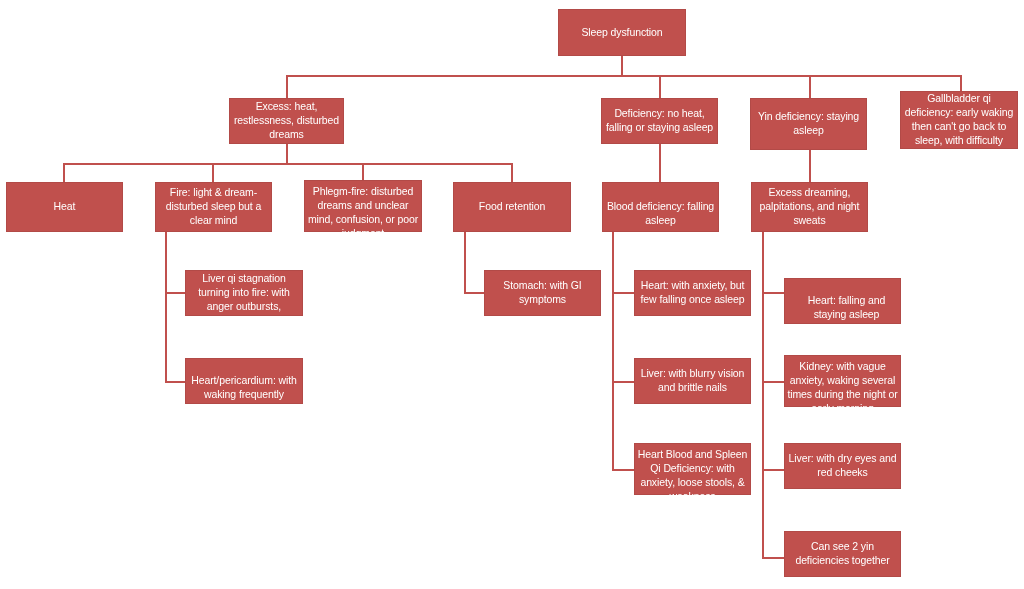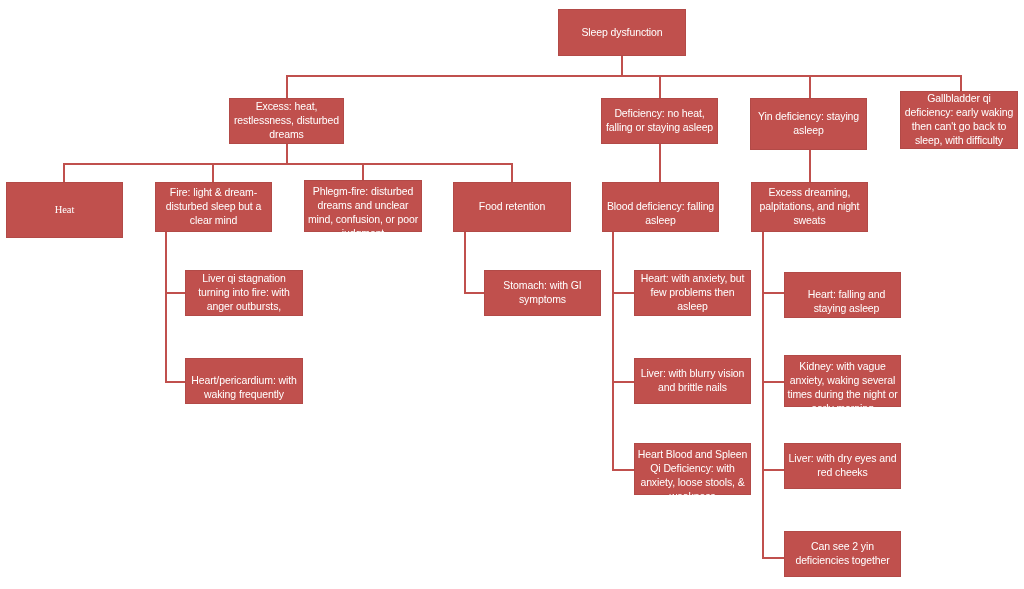--- a/index.html
+++ b/index.html
@@ -104,21 +104,21 @@
   </div>
 
   <div class="node" style="left:750px; top:98px; width:117px; height:52px;">
     <span class="label">Yin deficiency: staying asleep</span>
   </div>
 
   <div class="node wide-label" style="left:900px; top:91px; width:118px; height:58px;">
     <span class="label">Gallbladder qi deficiency: early waking then can't go back to sleep, with difficulty making decisions</span>
   </div>
 
-  <div class="node fit-label" style="left:6px; top:182px; width:117px; height:56px;font-family:Liberation Serif, serif;">
+  <div class="node fit-label" style="left:6px; top:182px; width:117px; height:50px;">
     <span class="label">Heat</span>
   </div>
 
   <div class="node" style="left:155px; top:182px; width:117px; height:50px;">
     <span class="label">Fire: light &amp; dream-disturbed sleep but a clear mind</span>
   </div>
 
   <div class="node wide-label" style="left:304px; top:180px; width:118px; height:52px;">
     <span class="label">Phlegm-fire: disturbed dreams and unclear mind, confusion, or poor judgment</span>
   </div>
@@ -141,32 +141,32 @@
 
   <div class="node wide-label" style="left:185px; top:358px; width:118px; height:46px;">
     <span class="label">Heart/pericardium: with waking frequently</span>
   </div>
 
   <div class="node" style="left:484px; top:270px; width:117px; height:46px;">
     <span class="label">Stomach: with GI symptoms</span>
   </div>
 
   <div class="node" style="left:634px; top:270px; width:117px; height:46px;">
-    <span class="label">Heart: with anxiety, but few problems then asleep</span>
+    <span class="label">Heart: with anxiety, but few falling once asleep</span>
   </div>
 
   <div class="node" style="left:634px; top:358px; width:117px; height:46px;">
     <span class="label">Liver: with blurry vision and brittle nails</span>
   </div>
 
   <div class="node wide-label" style="left:634px; top:443px; width:117px; height:52px;">
     <span class="label">Heart Blood and Spleen Qi Deficiency: with anxiety, loose stools, &amp; weakness</span>
   </div>
 
-  <div class="node wide-label" style="left:784px; top:272px; width:117px; height:46px;padding-left:8px;">
+  <div class="node wide-label" style="left:784px; top:278px; width:117px; height:46px;padding-left:8px;">
     <span class="label">Heart: falling and staying asleep</span>
   </div>
 
   <div class="node wide-label" style="left:784px; top:355px; width:117px; height:52px;">
     <span class="label">Kidney: with vague anxiety, waking several times during the night or early morning</span>
   </div>
 
   <div class="node" style="left:784px; top:443px; width:117px; height:46px;">
     <span class="label">Liver: with dry eyes and red cheeks</span>
   </div>

